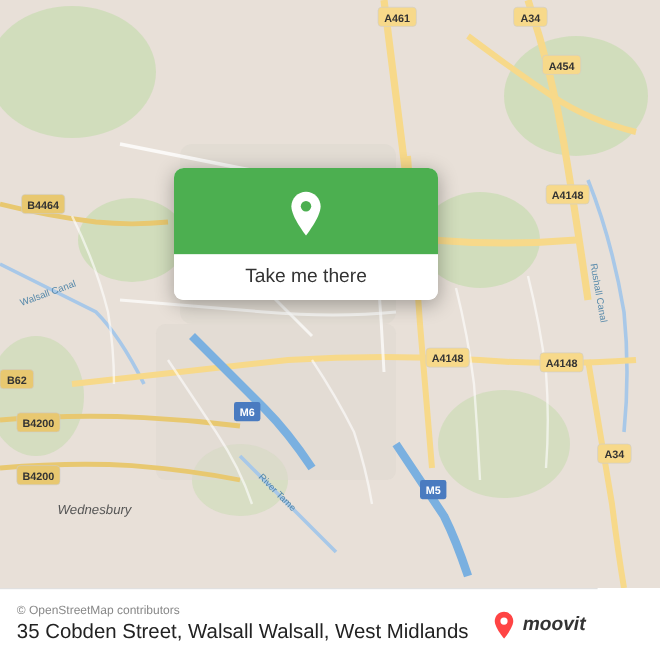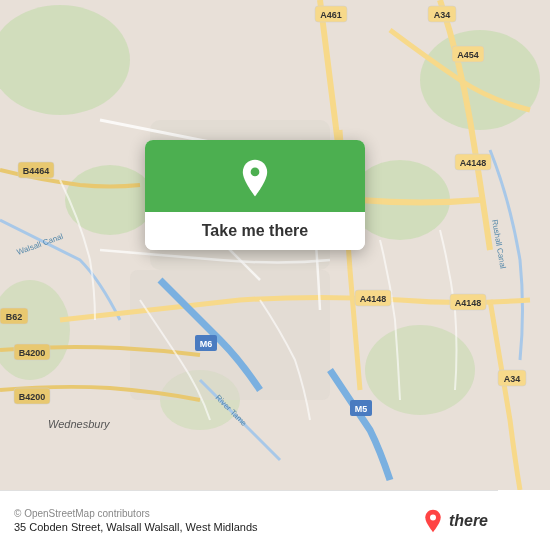--- a/index.html
+++ b/index.html
@@ -53,21 +53,21 @@
     #location-pin-icon {
       width: 40px;
       height: 40px;
     }
 
     #tooltip-button {
       background: white;
       border: none;
       padding: 10px 28px;
       font-size: 16px;
-      font-weight: 700;
+      font-weight: 400;
       color: #333;
       cursor: pointer;
       width: 100%;
       text-align: center;
     }
 
     
     #tooltip::after {
       content: '';
       position: absolute;
@@ -98,21 +98,21 @@
       flex-direction: column;
     }
 
     #copyright-text {
       font-size: 10px;
       color: #888;
       margin-bottom: 2px;
     }
 
     #address-text {
-      font-size: 11px;
+      font-size: 17px;
       color: #222;
       font-weight: 500;
     }
 
     #moovit-logo {
       display: flex;
       align-items: center;
       gap: 4px;
     }
 
@@ -253,15 +253,15 @@
   <div id="bottom-left">
     <span id="copyright-text">© OpenStreetMap contributors</span>
     <span id="address-text">35 Cobden Street, Walsall Walsall, West Midlands</span>
   </div>
   <div id="moovit-logo">
 
     <svg id="moovit-pin" viewBox="0 0 24 28" xmlns="http://www.w3.org/2000/svg">
       <path d="M12 1C7.03 1 3 5.03 3 10c0 6.5 9 17 9 17s9-10.5 9-17C21 5.03 16.97 1 12 1z" fill="#ff4444"></path>
       <circle cx="12" cy="10" r="3.5" fill="white"></circle>
     </svg>
-    <span id="moovit-text">there</span>
+    <span id="moovit-text">moovit</span>
   </div>
 </div>
 
 </body></html>

